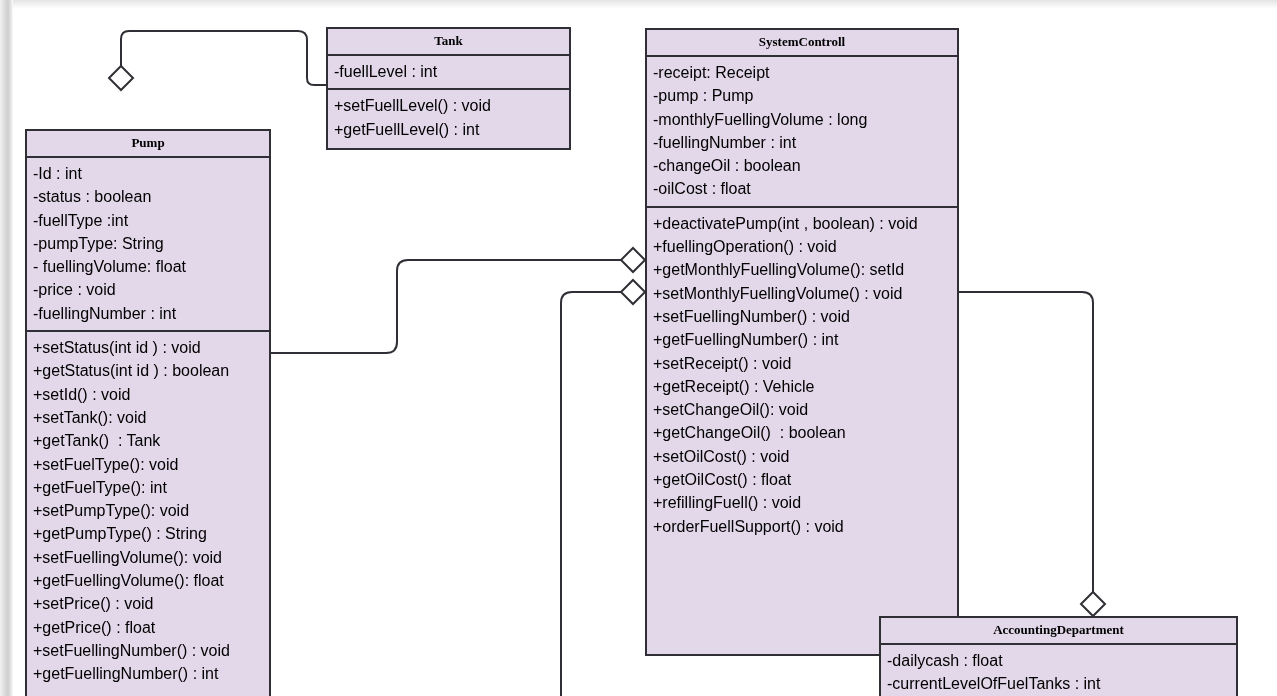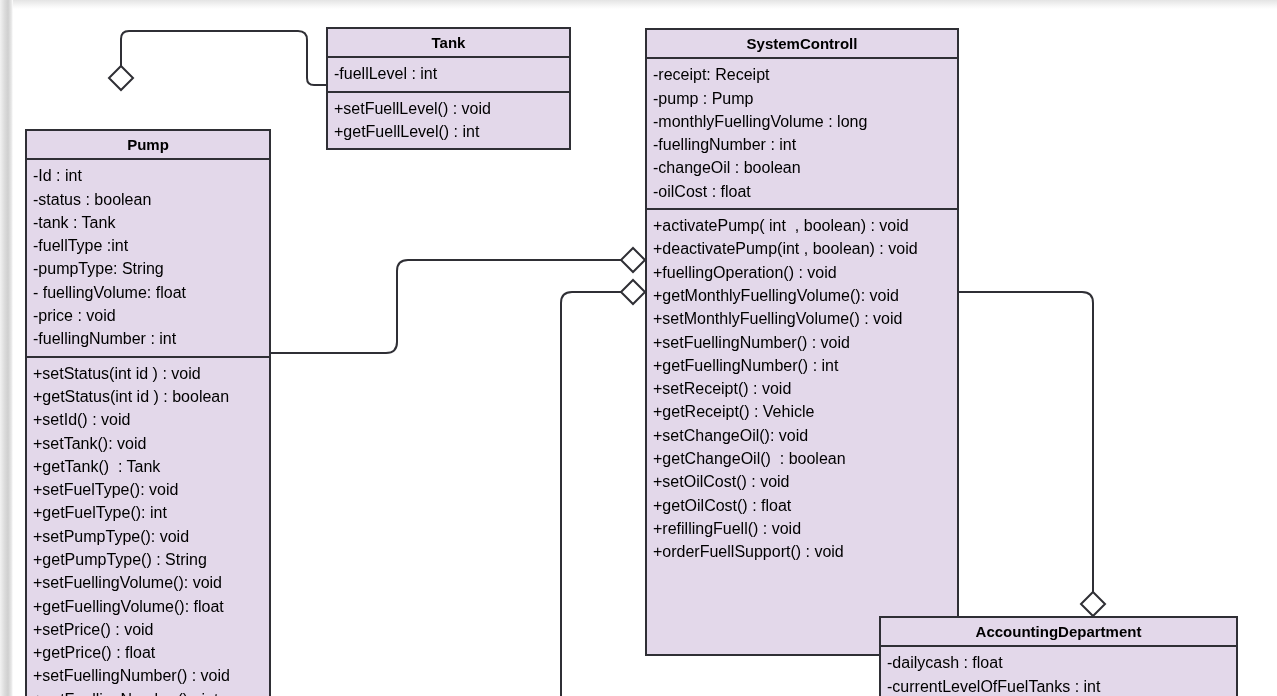--- a/index.html
+++ b/index.html
@@ -33,25 +33,26 @@
   .uml-class {
     position: absolute;
     box-sizing: border-box;
     background: #E3D8EA;
     border: 2px solid #2f2f35;
     z-index: 5;
   }
   .uml-title {
     text-align: center;
     font-weight: bold;
-    font-size: 15px;
+    font-size: 13px;
     color: #000;
     padding: 5px 4px 5px 4px;
     border-bottom: 2px solid #2f2f35;
     line-height: 1.15;
+    font-family: Liberation Serif, serif;
   }
   .uml-compartment {
     padding: 4px 0 5px 0;
   }
   .uml-compartment.with-sep {
     border-top: 2px solid #2f2f35;
   }
   .uml-row {
     font-size: 16px;
     color: #000;
@@ -115,21 +116,20 @@
       <div class="uml-row">+setFuellLevel() : void</div>
       <div class="uml-row">+getFuellLevel() : int</div>
     </div>
   </div>
 
   <div class="uml-class" style="left:25px; top:88px; width:246px; height:600px;margin-top:41px;">
     <div class="uml-title">Pump</div>
     <div class="uml-compartment">
       <div class="uml-row">-Id : int</div>
       <div class="uml-row">-status : boolean</div>
-      <div class="uml-row">-tank : Tank</div>
       <div class="uml-row">-fuellType :int</div>
       <div class="uml-row">-pumpType: String</div>
       <div class="uml-row">- fuellingVolume: float</div>
       <div class="uml-row">-price : void</div>
       <div class="uml-row">-fuellingNumber : int</div>
     </div>
     <div class="uml-compartment with-sep">
       <div class="uml-row">+setStatus(int id ) : void</div>
       <div class="uml-row">+getStatus(int id ) : boolean</div>
       <div class="uml-row">+setId() : void</div>
@@ -152,24 +152,23 @@
     <div class="uml-title">SystemControll</div>
     <div class="uml-compartment">
       <div class="uml-row">-receipt: Receipt</div>
       <div class="uml-row">-pump : Pump</div>
       <div class="uml-row">-monthlyFuellingVolume : long</div>
       <div class="uml-row">-fuellingNumber : int</div>
       <div class="uml-row">-changeOil : boolean</div>
       <div class="uml-row">-oilCost : float</div>
     </div>
     <div class="uml-compartment with-sep">
-      <div class="uml-row">+activatePump( int  , boolean) : void</div>
       <div class="uml-row">+deactivatePump(int , boolean) : void</div>
       <div class="uml-row">+fuellingOperation() : void</div>
-      <div class="uml-row">+getMonthlyFuellingVolume(): void</div>
+      <div class="uml-row">+getMonthlyFuellingVolume(): setId</div>
       <div class="uml-row">+setMonthlyFuellingVolume() : void</div>
       <div class="uml-row">+setFuellingNumber() : void</div>
       <div class="uml-row">+getFuellingNumber() : int</div>
       <div class="uml-row">+setReceipt() : void</div>
       <div class="uml-row">+getReceipt() : Vehicle</div>
       <div class="uml-row">+setChangeOil(): void</div>
       <div class="uml-row">+getChangeOil()  : boolean</div>
       <div class="uml-row">+setOilCost() : void</div>
       <div class="uml-row">+getOilCost() : float</div>
       <div class="uml-row">+refillingFuell() : void</div>

